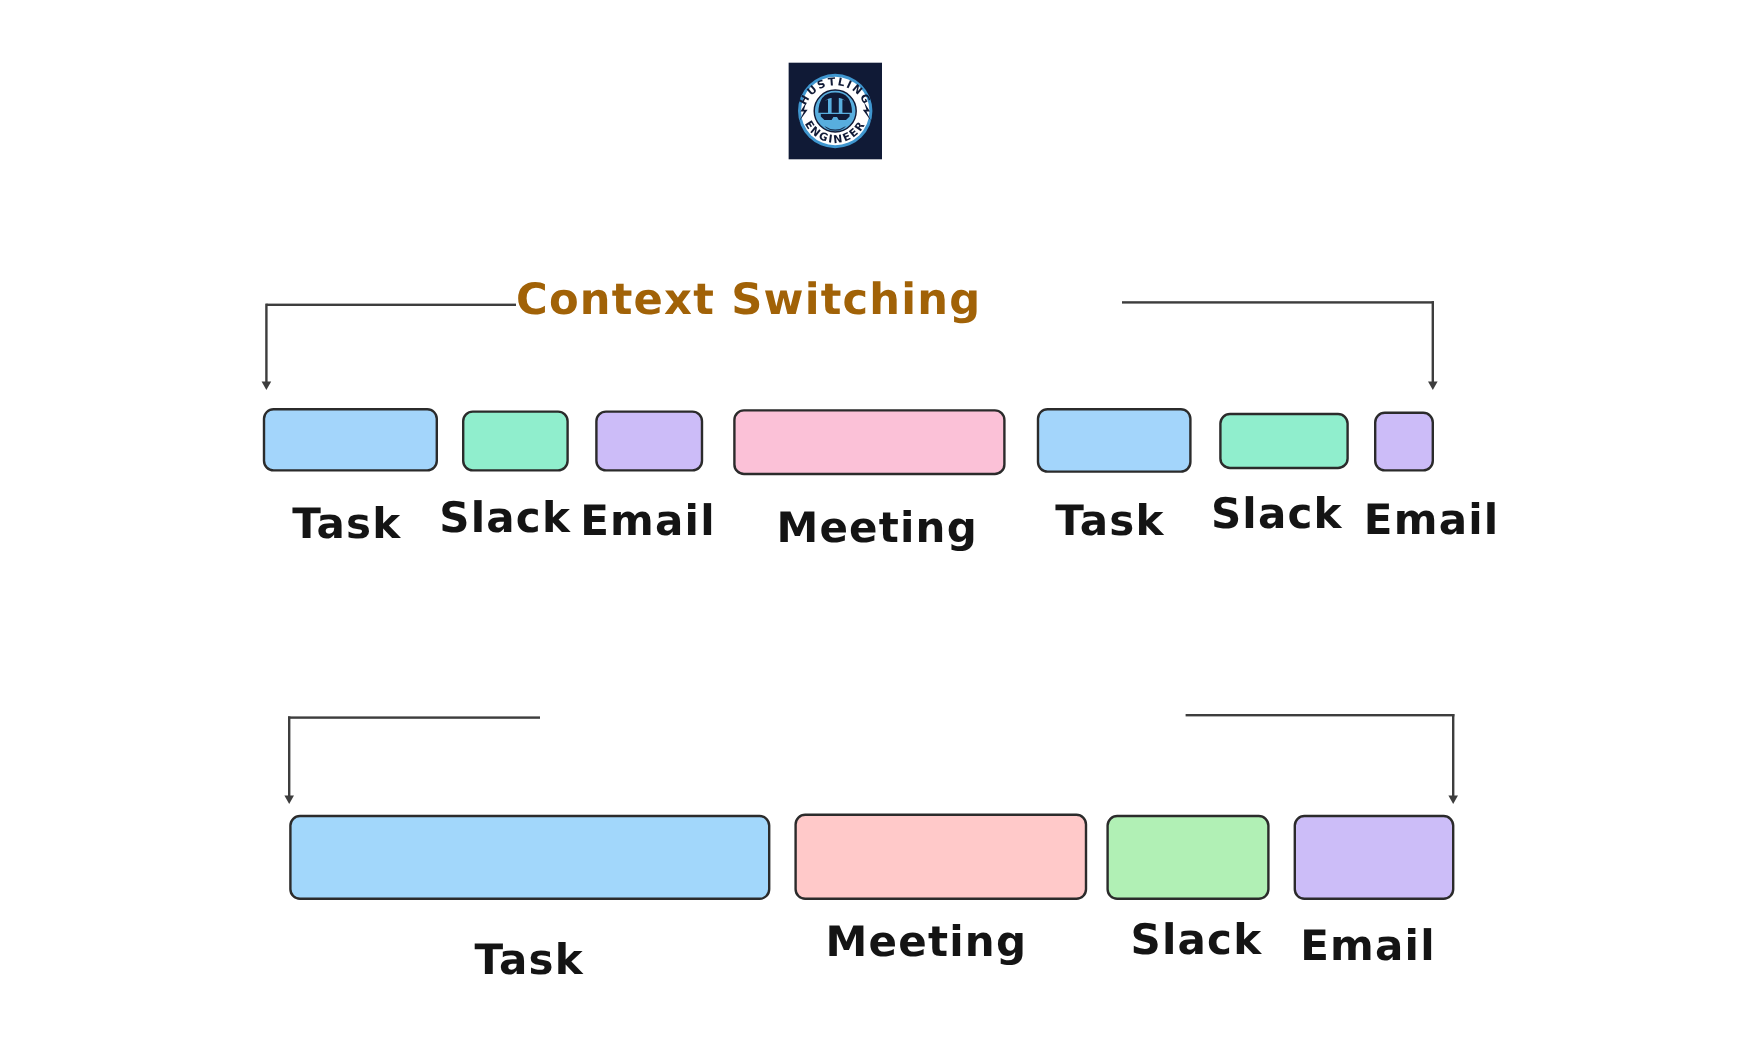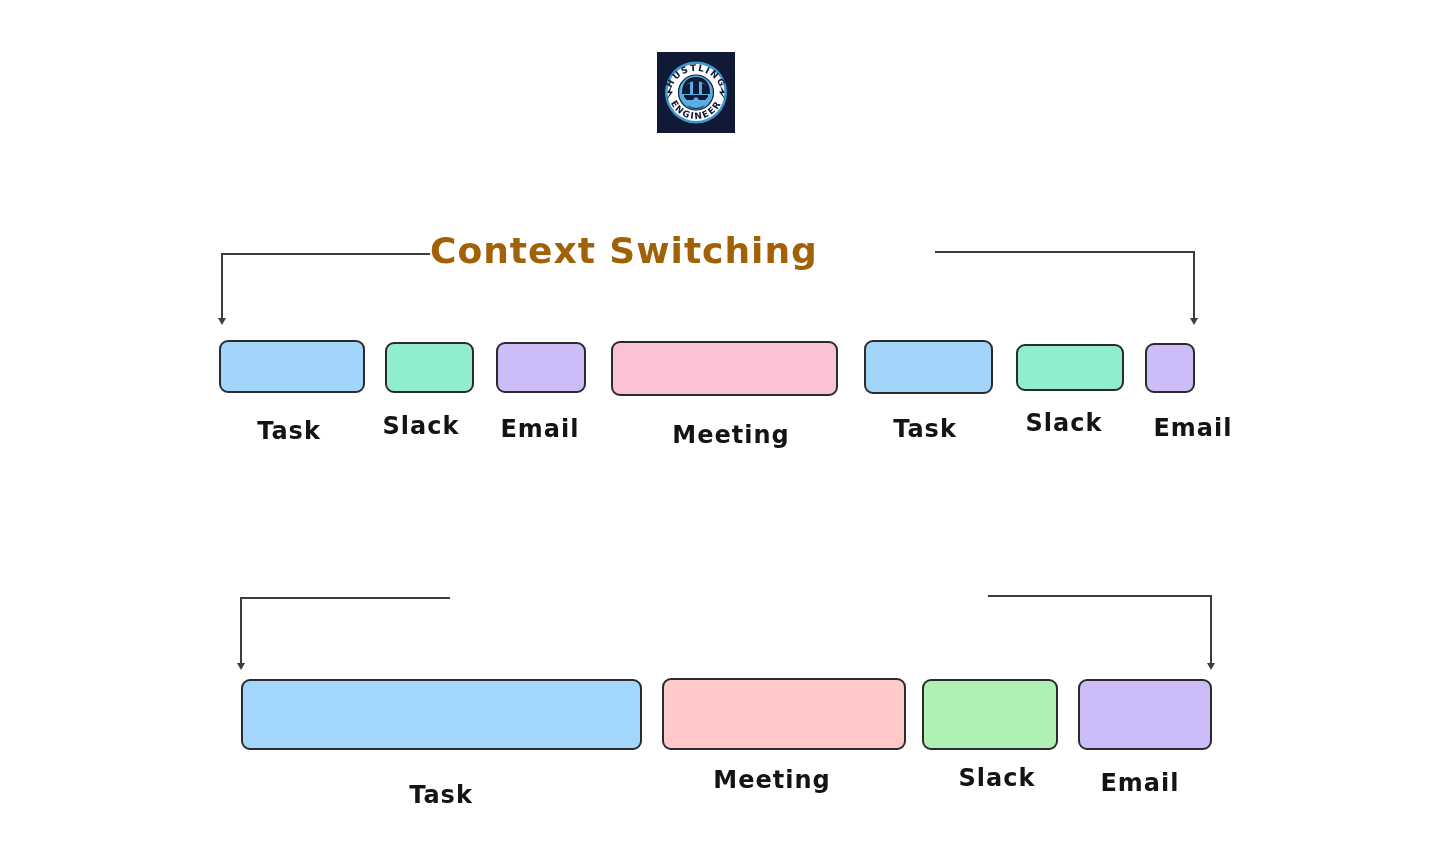--- a/index.html
+++ b/index.html
@@ -44,21 +44,21 @@
     position: absolute;
     border: 2px solid #2b2b2b;
     border-radius: 9px;
     box-sizing: border-box;
   }
   .blabel {
     position: absolute;
     width: 220px;
     margin-left: -110px;
     text-align: center;
-    font-size: 24px;
+    font-size: 35px;
     font-weight: 700;
     color: #141414;
     letter-spacing: 1px;
     white-space: nowrap;
   }
 </style>
 </head>
 <body>
 
 <div class="canvas">

